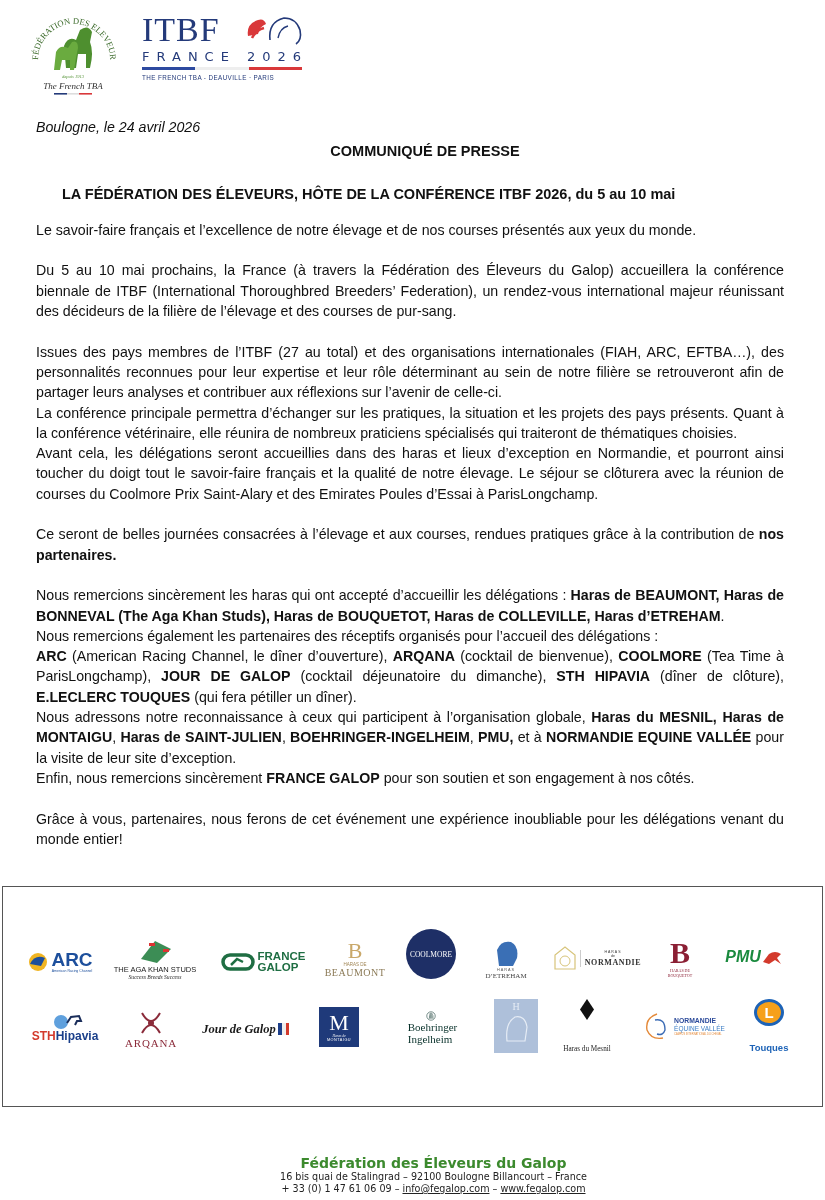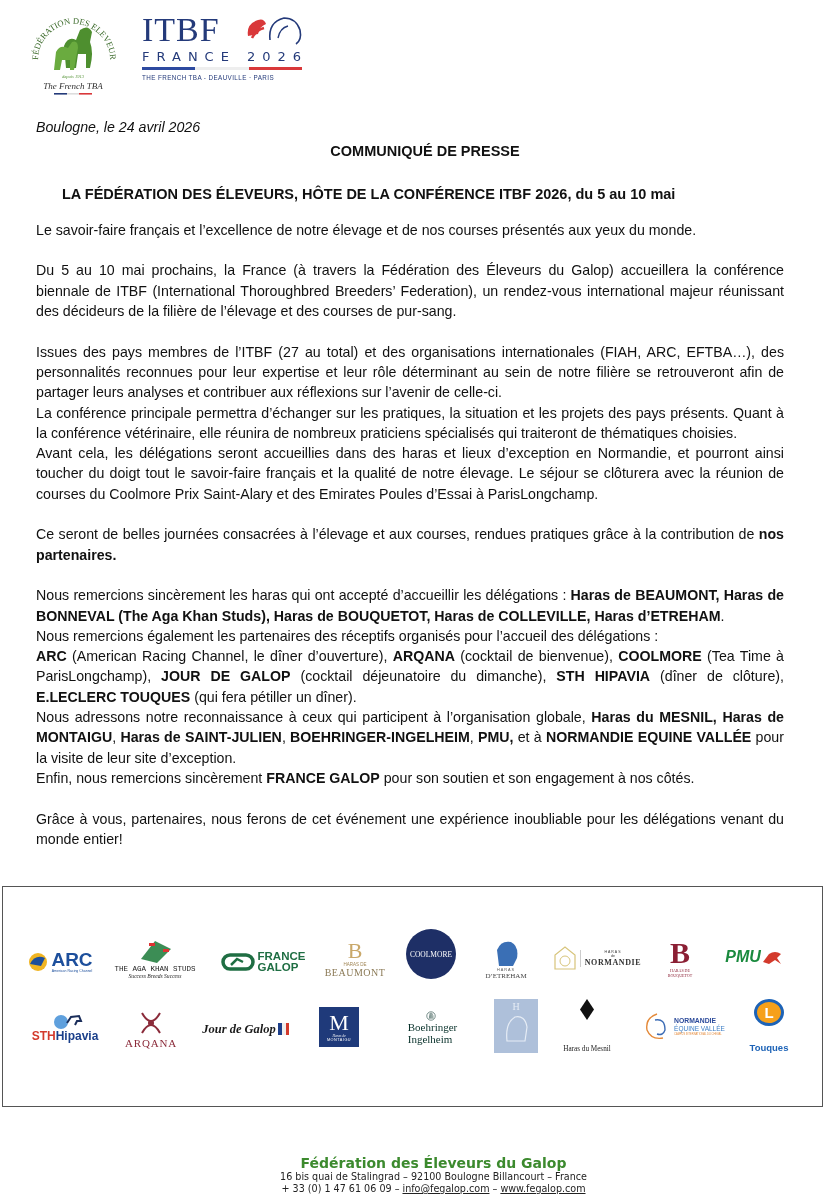--- a/index.html
+++ b/index.html
@@ -109,21 +109,21 @@
       <div class="t" style="font-size:3.5px;color:#1d4f9c;">American Racing Channel</div>
     </div>
   </div>
 
   <div class="logo" style="left:104px;top:46px;width:96px;height:52px;">
     <svg width="40" height="26" viewBox="0 0 40 26">
         <path d="M6,20 L20,2 L36,10 L22,24 Z" fill="#3c8d55"></path>
         <rect x="14" y="4" width="6" height="3" fill="#d33"></rect>
         <rect x="28" y="10" width="6" height="3" fill="#d33"></rect>
       </svg>
-    <div class="t" style="font-family:Liberation Mono, monospace;font-size:7.5px;color:#222;">THE AGA KHAN STUDS</div>
+    <div class="t" style="font-family:Liberation Sans, sans-serif;font-size:7.5px;color:#222;">THE AGA KHAN STUDS</div>
     <div class="t" style="font-family:'Liberation Serif',serif;font-style:italic;font-size:5.6px;color:#222;">Success Breeds Success</div>
   </div>
 
   <div class="logo" style="left:210px;top:60px;width:100px;height:30px;flex-direction:row;">
     <svg width="34" height="20" viewBox="0 0 34 20">
         <rect x="2" y="3" width="30" height="14" rx="7" fill="none" stroke="#1f6e43" stroke-width="3.5"></rect>
         <path d="M10,13 L16,7 L22,10" stroke="#1f6e43" stroke-width="2.5" fill="none"></path>
       </svg>
     <div style="margin-left:3px;text-align:left;">
       <div class="t" style="font-weight:bold;font-size:11.5px;color:#1f6e43;line-height:11px;">FRANCE</div>

